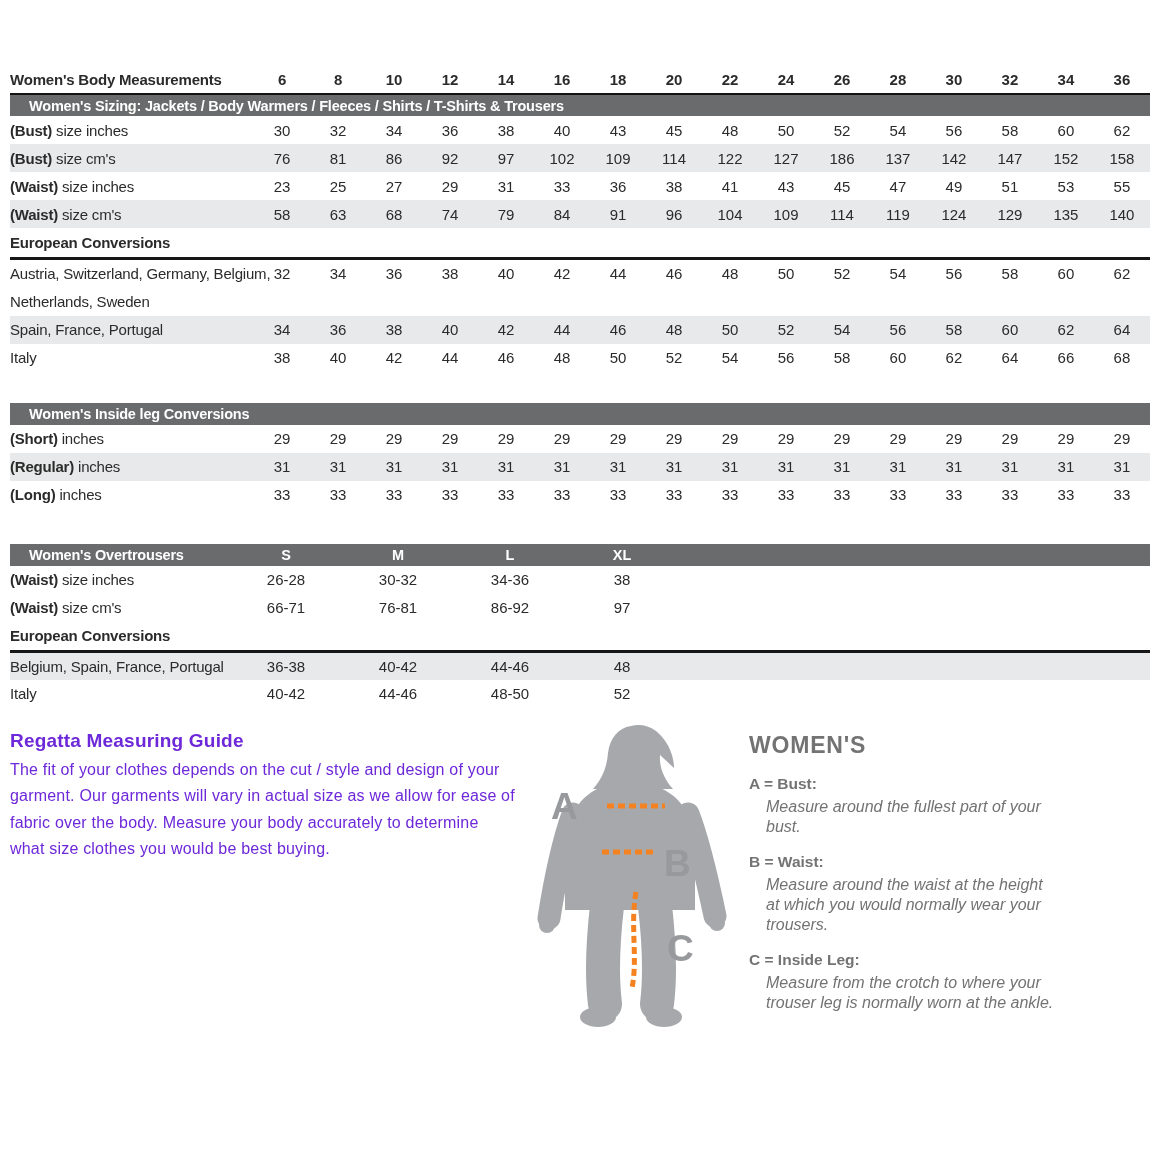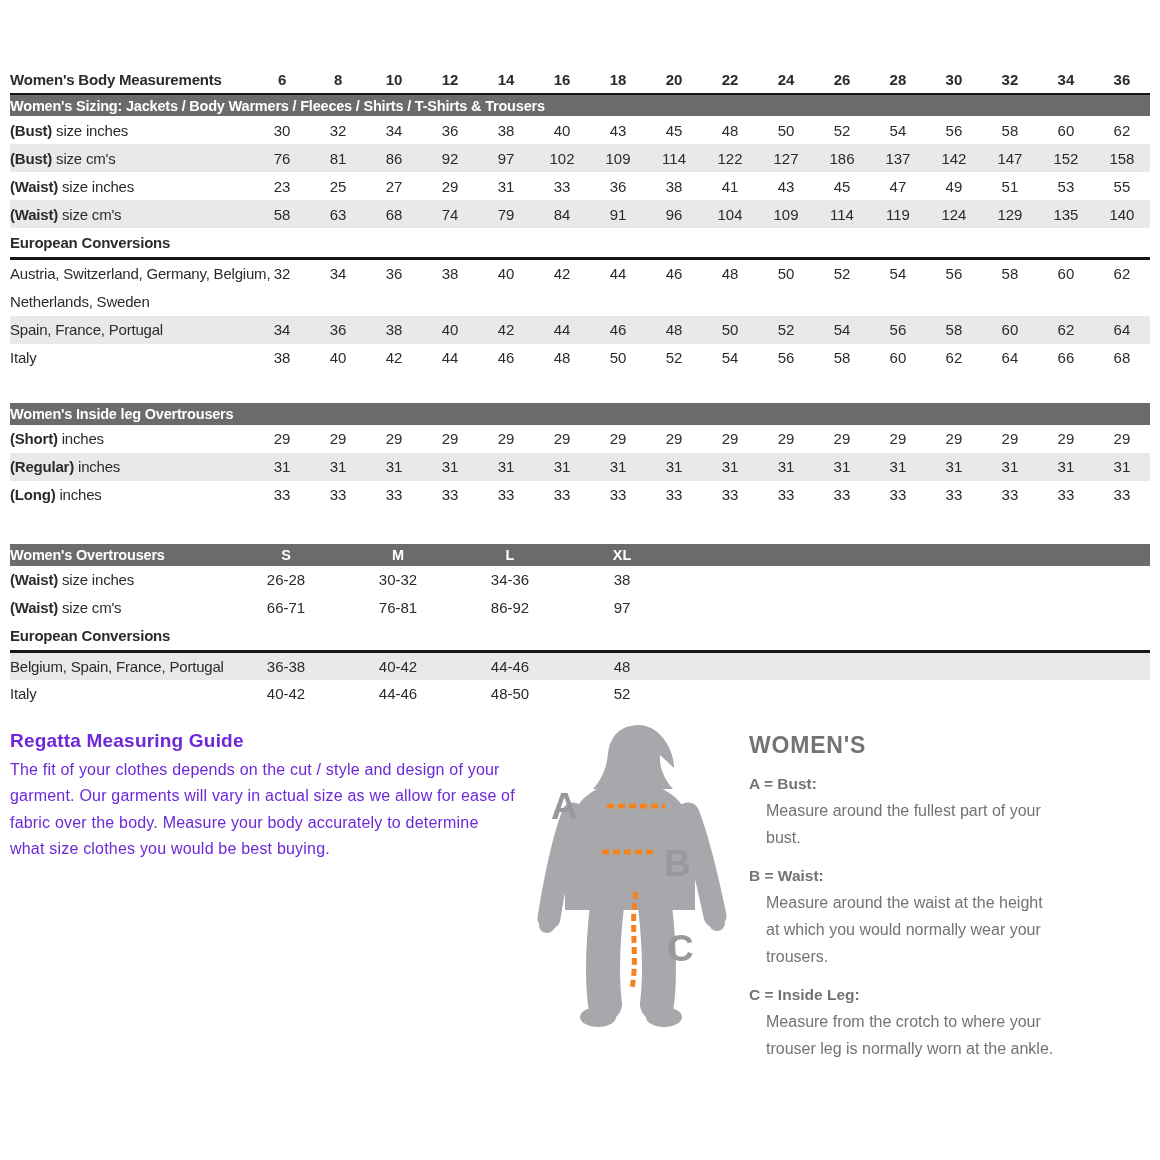--- a/index.html
+++ b/index.html
@@ -11,39 +11,39 @@
   .page { padding:0 10px; }
 
   table { border-collapse:collapse; table-layout:fixed; width:1140px; }
   td { height:28px; padding:0; font-size:15px; color:#2b2b2b; vertical-align:middle; }
   td.lbl { letter-spacing:-0.2px; white-space:nowrap; overflow:visible; }
   td.val { text-align:center; }
   tr.shaded td { background:#e8e9ea; }
   tr.tall td { height:57px; vertical-align:top; line-height:28px; }
   tr.hdr-row td { font-weight:bold; border-bottom:2px solid #141414; }
   tr.band-row td { background:#6a6b6d; color:#ffffff; font-weight:bold; height:22px; font-size:14.5px; }
-  tr.band-row td.lbl { padding-left:0; }
+  tr.band-row td.lbl { padding-left:19px; }
   tr.euro-row td { font-weight:bold; height:30px; border-bottom:3px solid #161616; }
 
   .t1 { margin-top:66px; }
   .t2 { margin-top:31px; }
   .t3 { margin-top:35px; }
 
   .bottom { display:flex; align-items:flex-start; margin-top:22px; }
   .guide { width:505px; color:#6d28d9; }
   .guide-title { font-size:19px; font-weight:bold; letter-spacing:0.2px; margin-bottom:5px; }
   .guide-body { font-size:16px; line-height:26.5px; letter-spacing:0.2px; }
 
   .figure-wrap { width:212px; margin-left:10px; margin-top:-10px; }
 
   .womens { margin-left:12px; width:400px; color:#737373; }
   .womens-title { font-size:23px; font-weight:bold; letter-spacing:0.8px; margin:2px 0 16px 0; }
   .womens dl { font-size:16px; }
   .womens .term { font-weight:bold; font-size:15.5px; margin:16px 0 4px 0; }
-  .womens .desc { padding-left:17px; width:310px; line-height:27px; margin-bottom:3px; }
+  .womens .desc { padding-left:17px; width:310px; line-height:20px; margin-bottom:3px;font-style:italic; }
 </style>
 </head>
 <body>
 
 <div class="page">
 
   <table class="t1">
     <colgroup>
         <col style="width:242px">
         <col span="16" style="width:55.5px">
@@ -223,21 +223,21 @@
       </tbody>
   </table>
 
   <table class="t2">
     <colgroup>
         <col style="width:242px">
         <col span="16" style="width:55.5px">
       </colgroup>
     <tbody>
       <tr class="band-row">
-        <td class="lbl" colspan="17">Women's Inside leg Overtrousers</td>
+        <td class="lbl" colspan="17">Women's Inside leg Conversions</td>
       </tr>
     </tbody>
     <tbody>
         <tr>
           <td class="lbl"><b>(Short)</b> inches</td>
           <td class="val">29</td>
           <td class="val">29</td>
           <td class="val">29</td>
           <td class="val">29</td>
           <td class="val">29</td>

